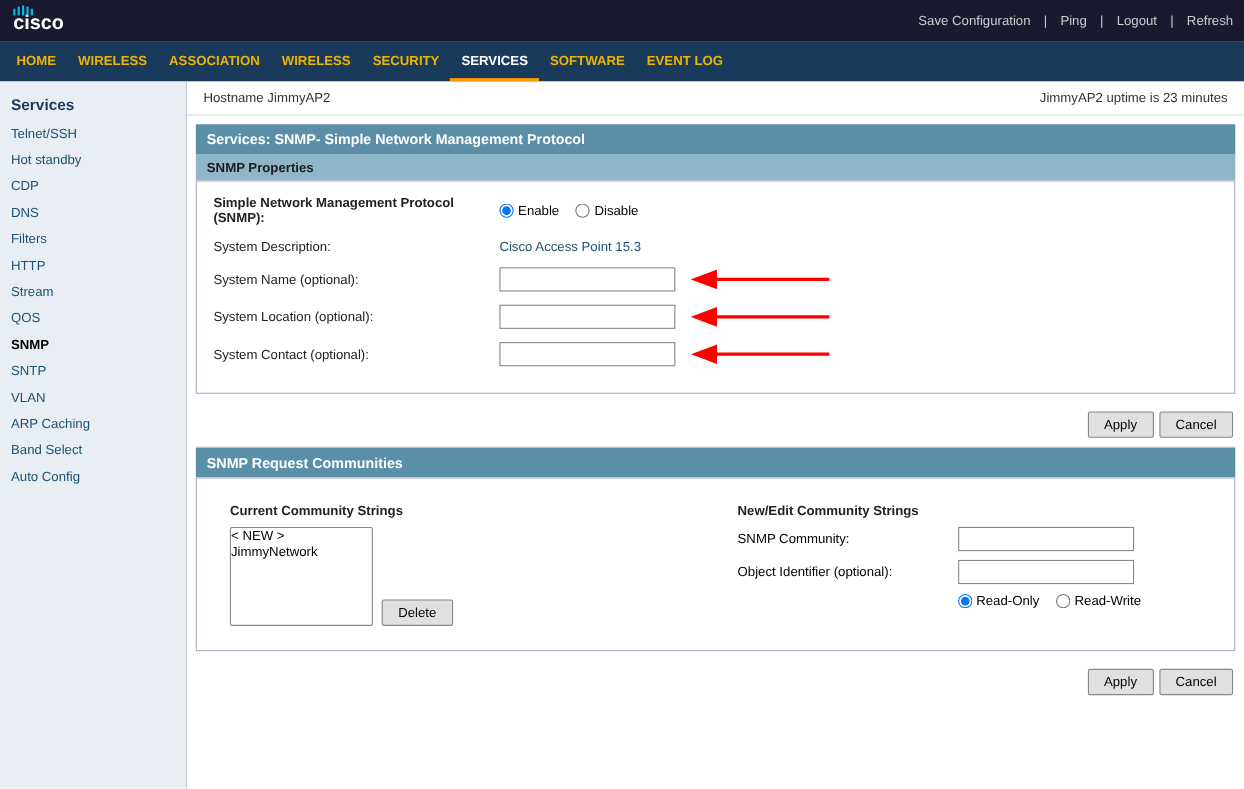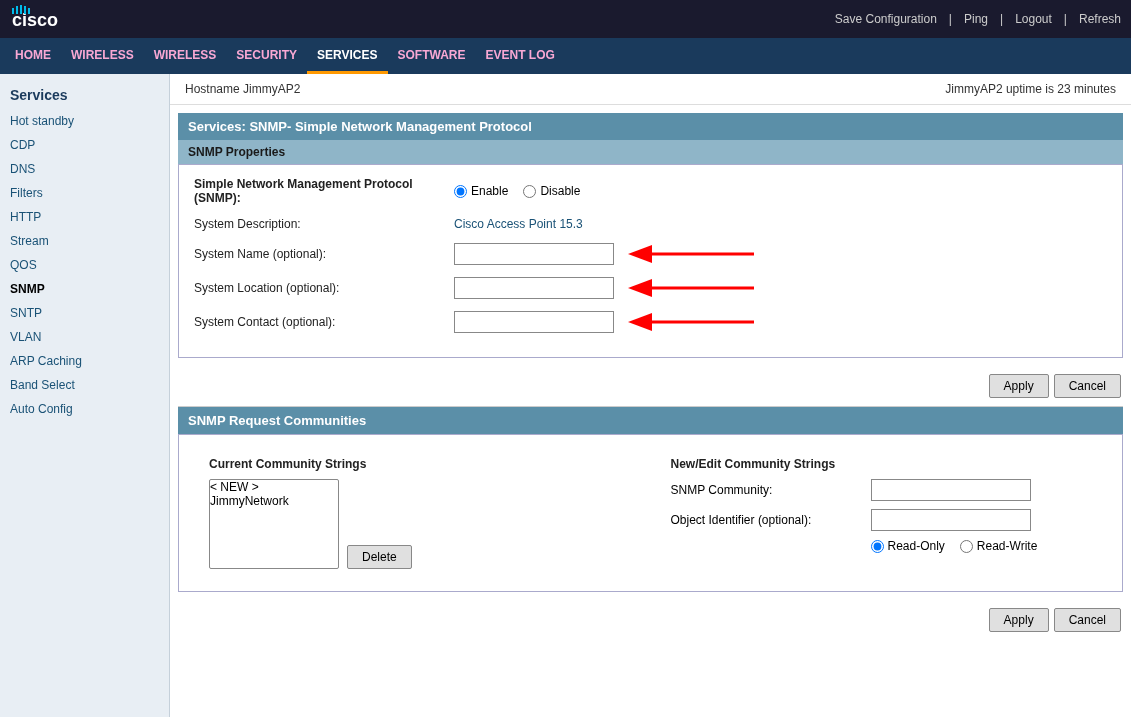--- a/index.html
+++ b/index.html
@@ -29,21 +29,21 @@
 
     
     #navbar {
       background: #1a3a5c;
       display: flex;
       align-items: center;
       height: 36px;
       padding: 0 5px;
     }
     #navbar a {
-      color: #f9a8d4;
+      color: #eab308;
       text-decoration: none;
       font-size: 12px;
       font-weight: bold;
       padding: 0 10px;
       height: 36px;
       display: flex;
       align-items: center;
       border-bottom: 3px solid transparent;
     }
     #navbar a.active { color: #fff; border-bottom: 3px solid #f90; }
@@ -272,31 +272,33 @@
     <span>|</span>
     <a href="#">Logout</a>
     <span>|</span>
     <a href="#">Refresh</a>
   </div>
 </div>
 
 <div id="navbar">
 <a href="#">HOME</a>
     <a href="#">WIRELESS</a>
+    <a href="#">ASSOCIATION</a>
     <a href="#">WIRELESS</a>
     <a href="#">SECURITY</a>
     <a href="#" class="active">SERVICES</a>
     <a href="#">SOFTWARE</a>
     <a href="#">EVENT LOG</a>
   </div>
 
 <div id="main-layout">
 
   <div id="sidebar">
     <div id="sidebar-title">Services</div>
+  <a href="#" class="sidebar-item">Telnet/SSH</a>
       <a href="#" class="sidebar-item">Hot standby</a>
       <a href="#" class="sidebar-item">CDP</a>
       <a href="#" class="sidebar-item">DNS</a>
       <a href="#" class="sidebar-item">Filters</a>
       <a href="#" class="sidebar-item">HTTP</a>
       <a href="#" class="sidebar-item">Stream</a>
       <a href="#" class="sidebar-item">QOS</a>
       <a href="#" class="sidebar-item active">SNMP</a>
       <a href="#" class="sidebar-item">SNTP</a>
       <a href="#" class="sidebar-item">VLAN</a>

